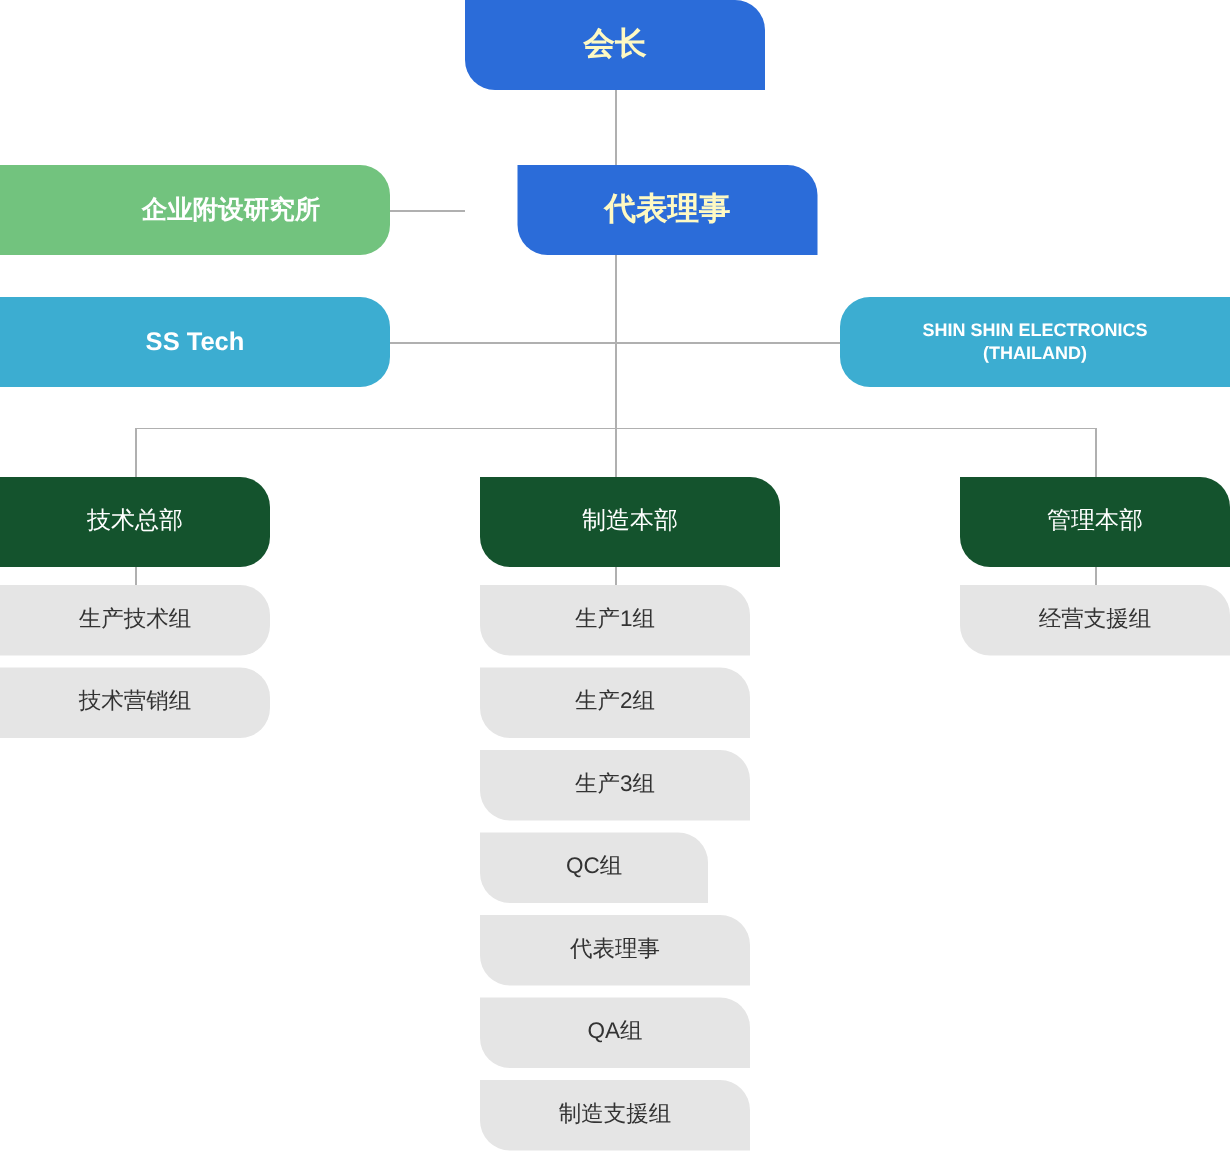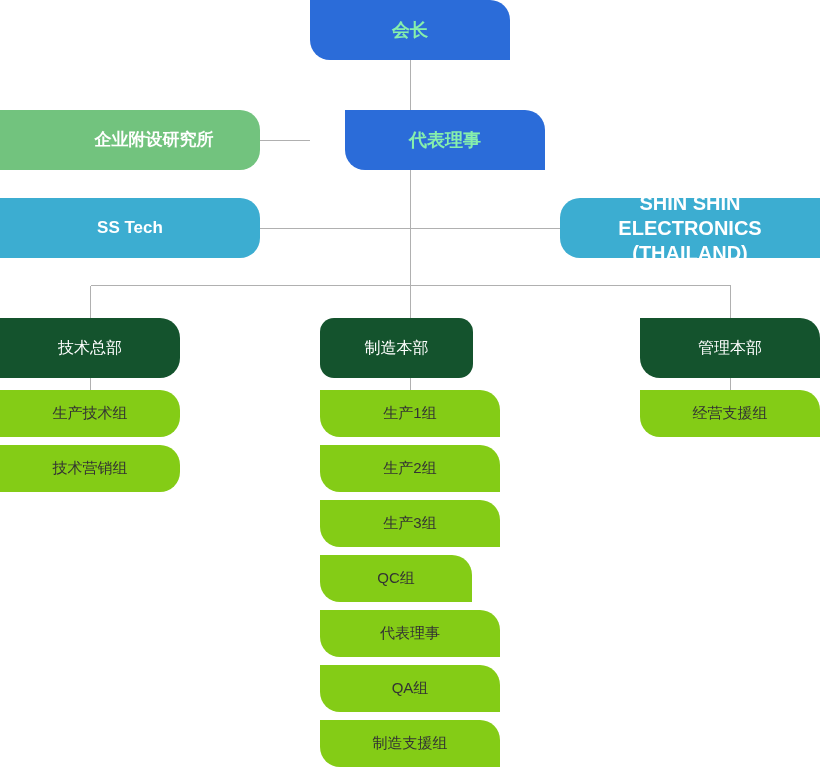--- a/index.html
+++ b/index.html
@@ -47,22 +47,22 @@
   .node-label {
     display: block;
     width: 100%;
     padding: 0 10px;
     box-sizing: border-box;
   }
 
   
   .node.level-exec {
     background: #2b6cd9;
-    color: #86efac;
-    font-size: 18px;
+    color: #fef9c3;
+    font-size: 21px;
     font-weight: bold;
     text-align: center;
   }
 
   .node.level-institute {
     background: #72c37e;
     color: #ffffff;
     font-size: 17px;
     font-weight: bold;
     padding-left: 48px;
@@ -76,37 +76,37 @@
   }
 
   .node.level-division {
     background: #14532d;
     color: #ffffff;
     font-size: 16px;
     font-weight: normal;
   }
 
   .node.level-team {
-    background: #84cc16;
+    background: #e5e5e5;
     color: #333333;
     font-size: 15px;
     font-weight: normal;
   }
 
   
   .node.bleed-left {
     border-radius: 0 20px 20px 0;
   }
   
   .node.bleed-right {
     border-radius: 20px 0 0 20px;
   }
 
   .node.two-line {
-    font-size: 20px;
+    font-size: 12px;
   }
 </style>
 </head>
 <body>
 
 <div id="org-chart">
 
   <svg id="connectors" width="820" height="768" viewBox="0 0 820 768" xmlns="http://www.w3.org/2000/svg">
     <g stroke="#b0b0b0" stroke-width="1" fill="none" shape-rendering="crispEdges">
 
@@ -149,21 +149,21 @@
     <span class="node-label">
       <span>SHIN SHIN ELECTRONICS</span><br>
       <span>(THAILAND)</span>
     </span>
   </div>
 
   <div class="node level-division bleed-left" style="left:0px; top:318px; width:180px; height:60px;">
     <span class="node-label">技术总部</span>
   </div>
 
-  <div class="node level-division" style="left:320px; top:318px; width:153px; height:60px;border-radius:14px;">
+  <div class="node level-division" style="left:320px; top:318px; width:200px; height:60px;">
     <span class="node-label">制造本部</span>
   </div>
 
   <div class="node level-division" style="left:640px; top:318px; width:180px; height:60px;justify-content:flex-end;">
     <span class="node-label">管理本部</span>
   </div>
 
   <div class="node level-team bleed-left" style="left:0px; top:390px; width:180px; height:47px;">
     <span class="node-label">生产技术组</span>
   </div>

